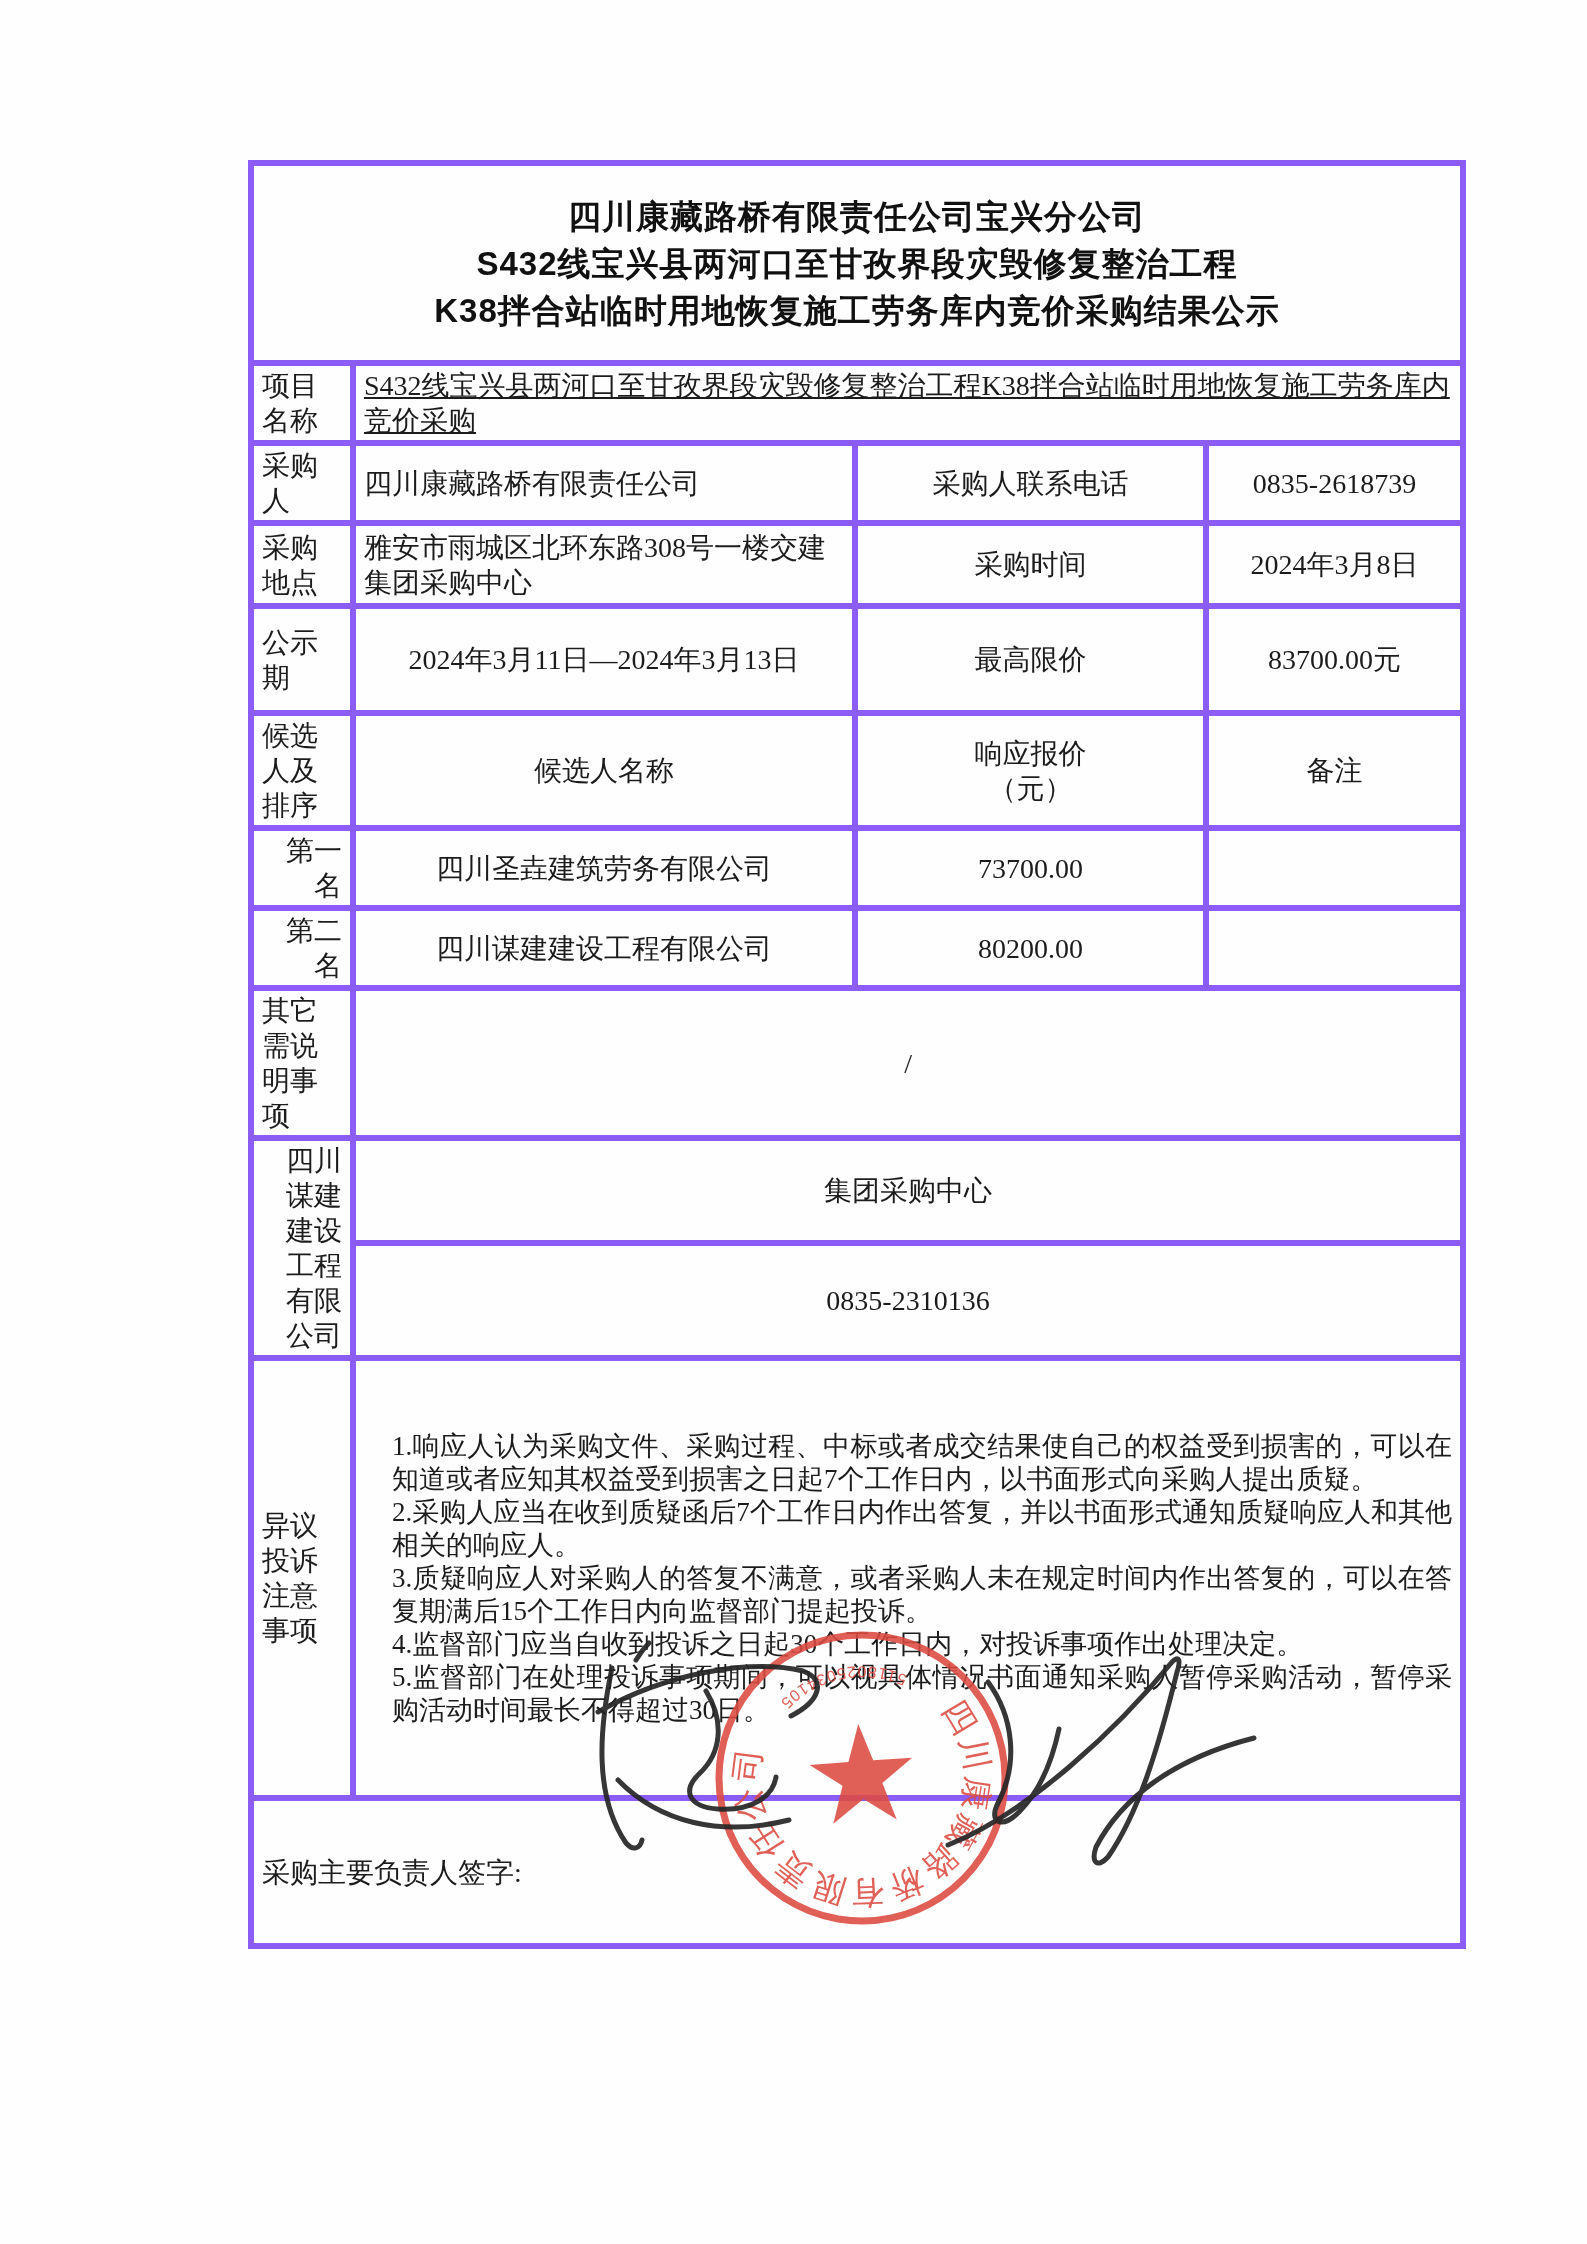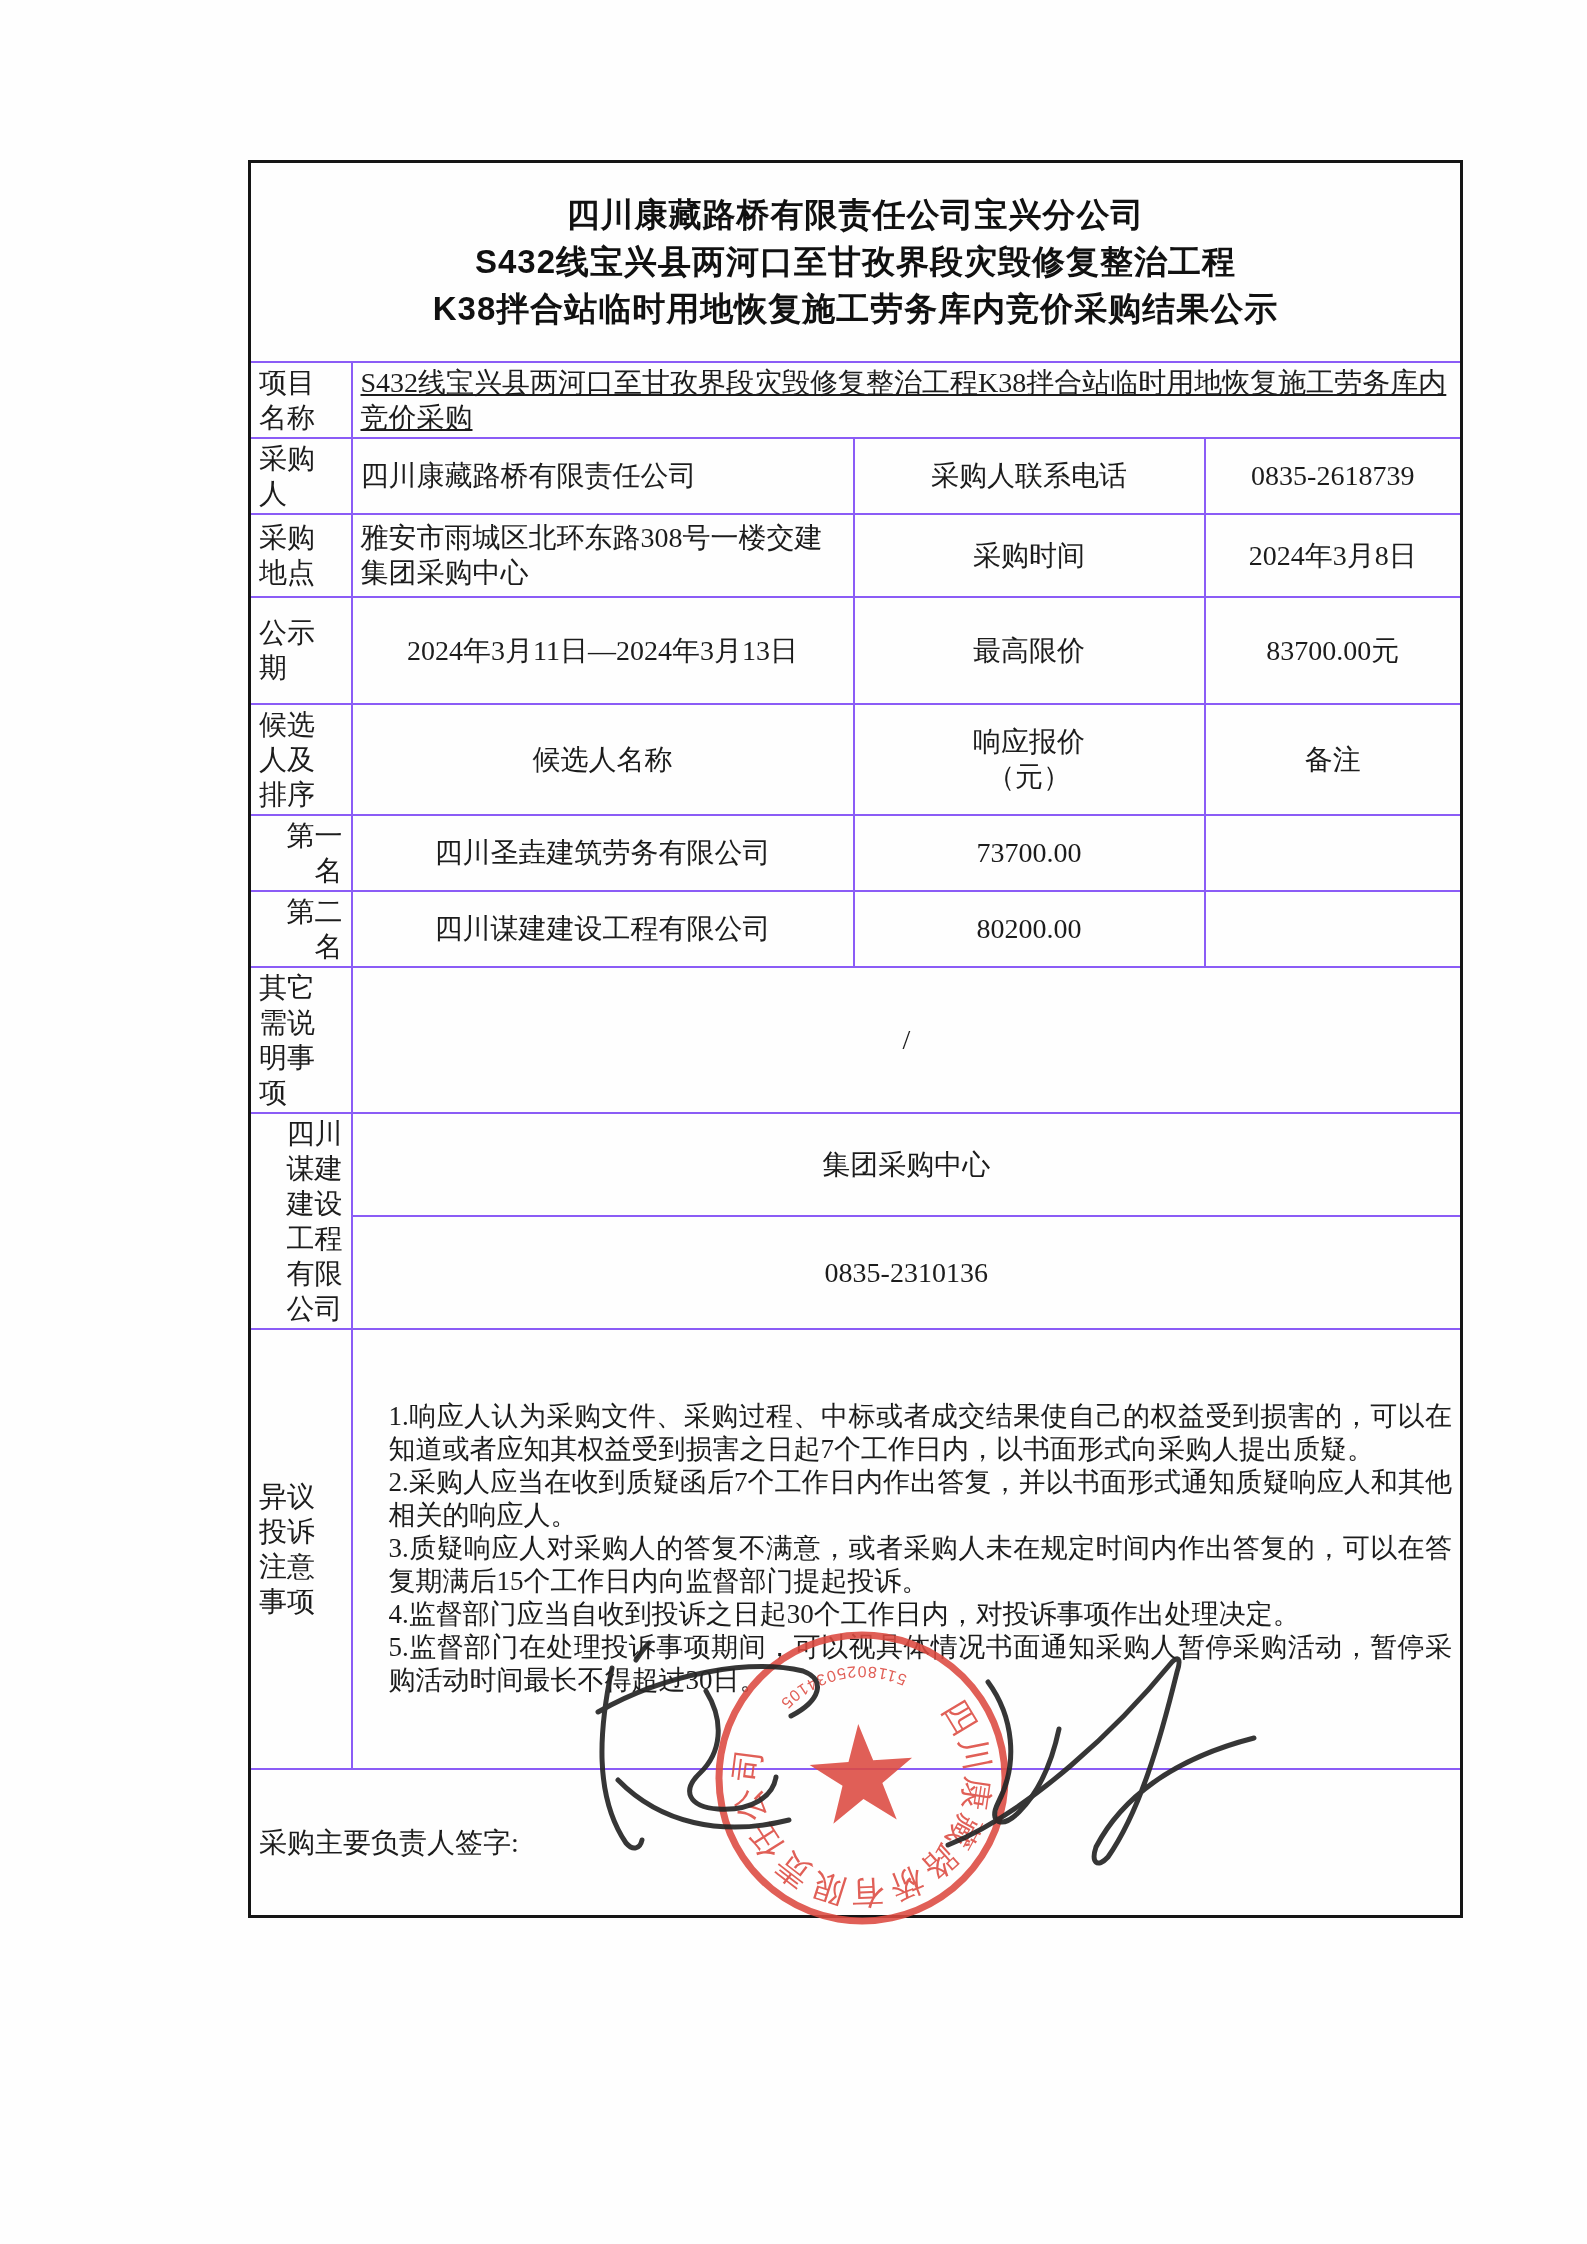--- a/index.html
+++ b/index.html
@@ -12,21 +12,21 @@
     font-family:"Liberation Serif","DejaVu Serif",serif;
     color:#1c1c1c;
   }
   table.doc{
     position:absolute;left:248px;top:160px;
     width:1212px;
     border-collapse:collapse;
     table-layout:fixed;
   }
   table.doc td{
-    border:2px solid #8b5cf6;
+    border:6px solid #8b5cf6;
     padding:2px 8px;
     vertical-align:middle;
     font-size:28px;
     line-height:1.25;
     word-break:break-all;
   }
   table.doc{border:3px solid #151515;}
   .title-cell{text-align:center;vertical-align:middle;}
   .title-line{
     font-family:"Liberation Sans","DejaVu Sans",sans-serif;

